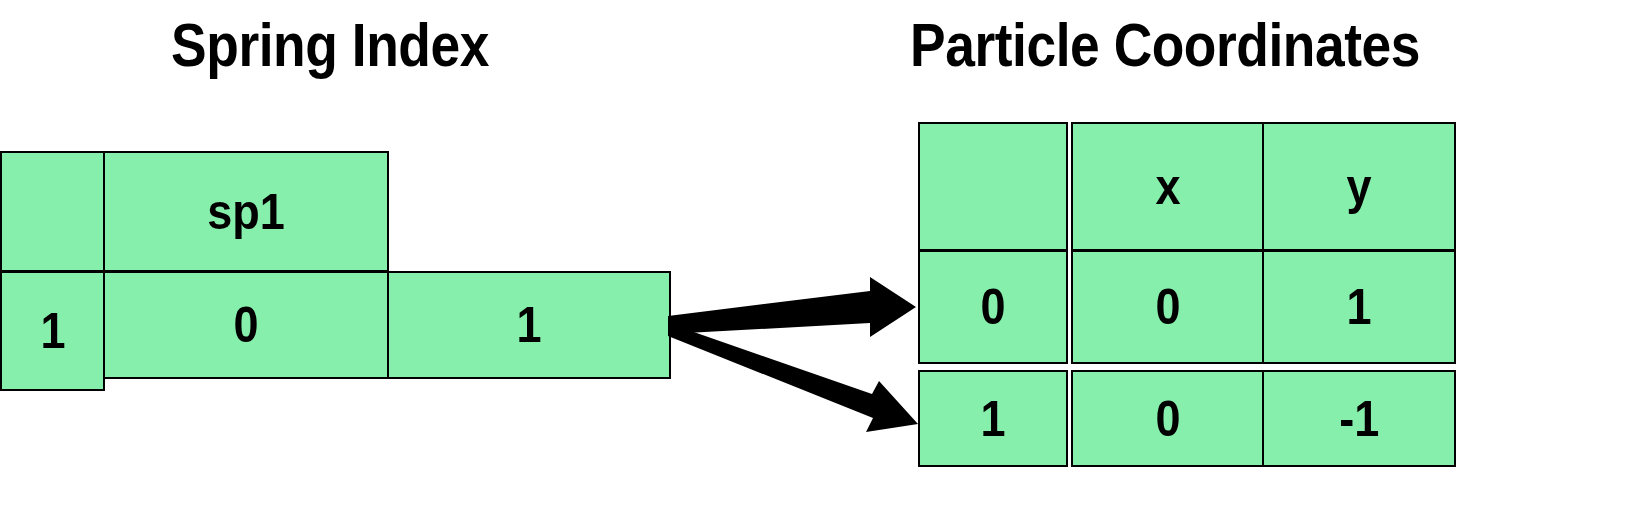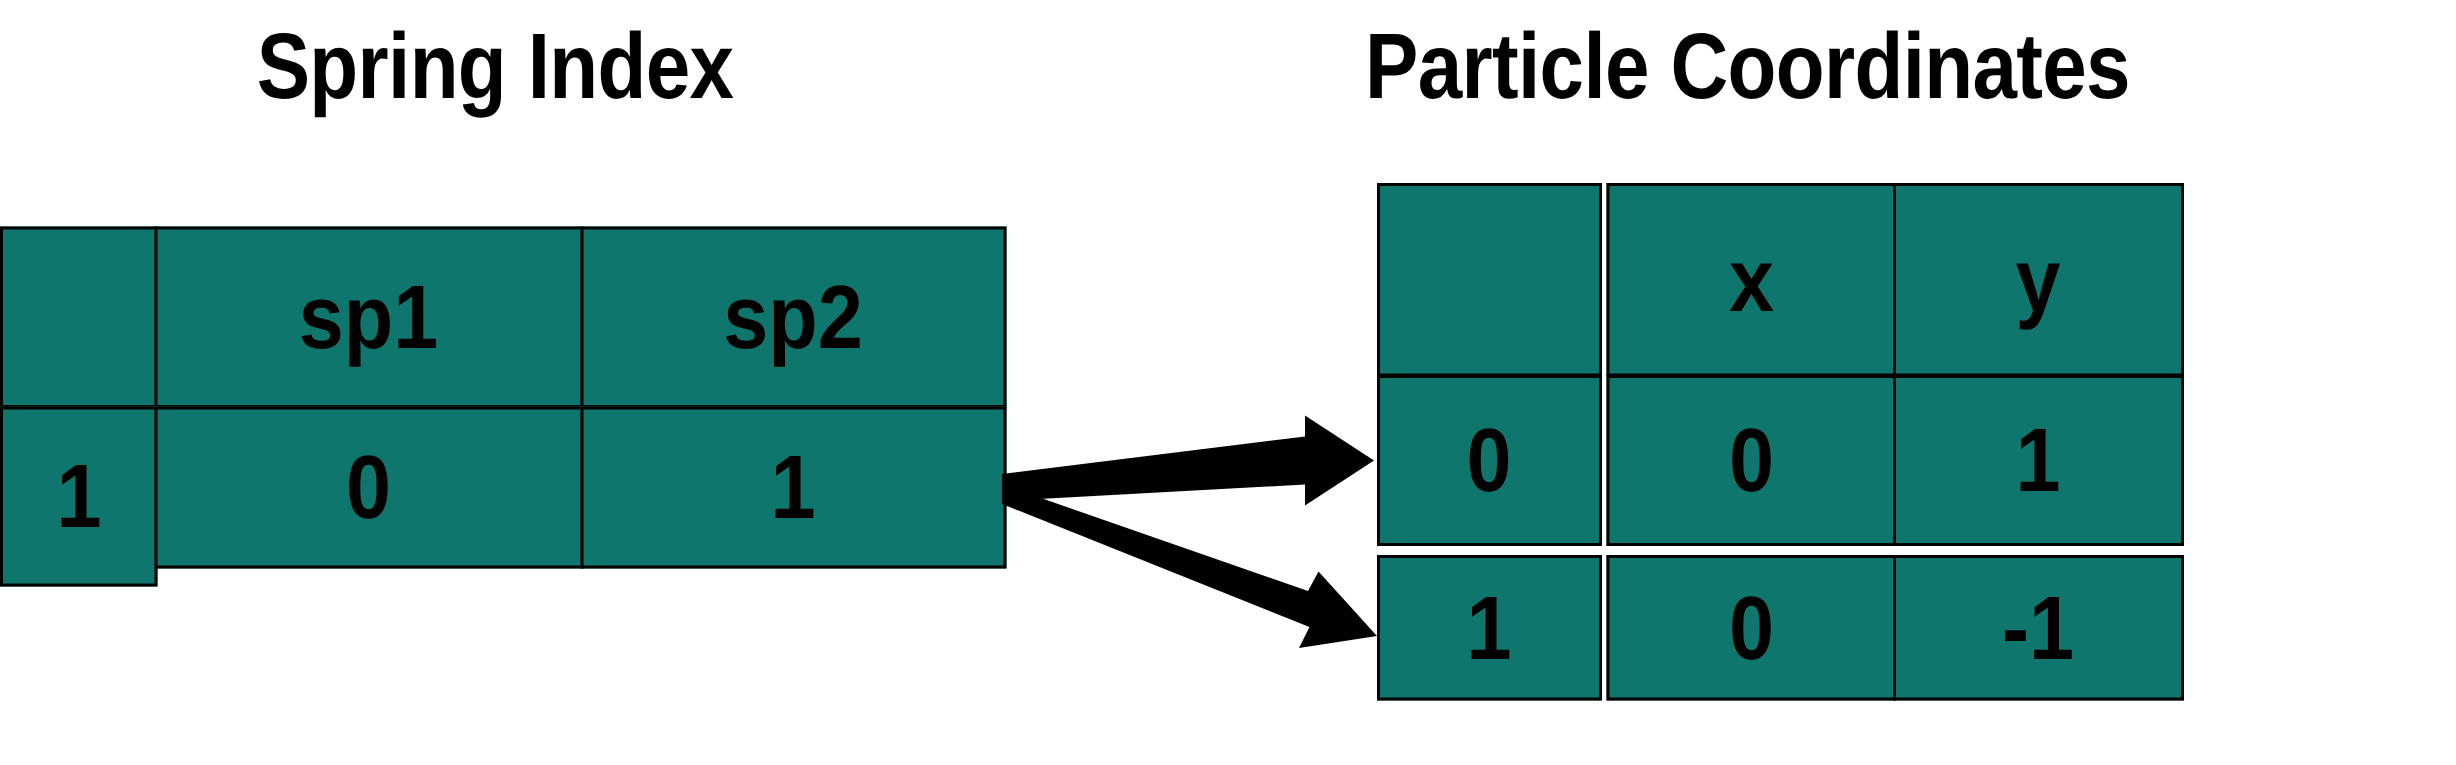--- a/index.html
+++ b/index.html
@@ -43,27 +43,27 @@
     left: 800px;
     top: 14px;
     width: 730px;
   }
 
   
   .cell {
     position: absolute;
     box-sizing: border-box;
     border: 2px solid #000000;
-    background: #0f766e;
+    background: #86efac;
     display: flex;
     align-items: center;
     justify-content: center;
     font-family: "Liberation Sans", sans-serif;
     font-weight: bold;
-    font-size: 60px;
+    font-size: 50px;
     line-height: 1;
     color: #000000;
     white-space: nowrap;
   }
   .cell span {
     display: block;
     transform: scaleX(0.9);
     transform-origin: center center;
   }
   .cell.empty span { visibility: hidden; }
@@ -109,23 +109,20 @@
   <div class="title" id="title-particle">Particle Coordinates</div>
 
   <div class="cell empty" id="lt-idx-head">
       <span></span>
     </div>
 
   <div class="cell" id="lt-sp1-head">
       <span>sp1</span>
     </div>
 
-  <div class="cell" id="lt-sp2-head">
-      <span>sp2</span>
-    </div>
 
   <div class="cell" id="lt-idx-r0">
       <span>1</span>
     </div>
 
   <div class="cell" id="lt-sp1-r0">
       <span>0</span>
     </div>
 
   <div class="cell" id="lt-sp2-r0">

